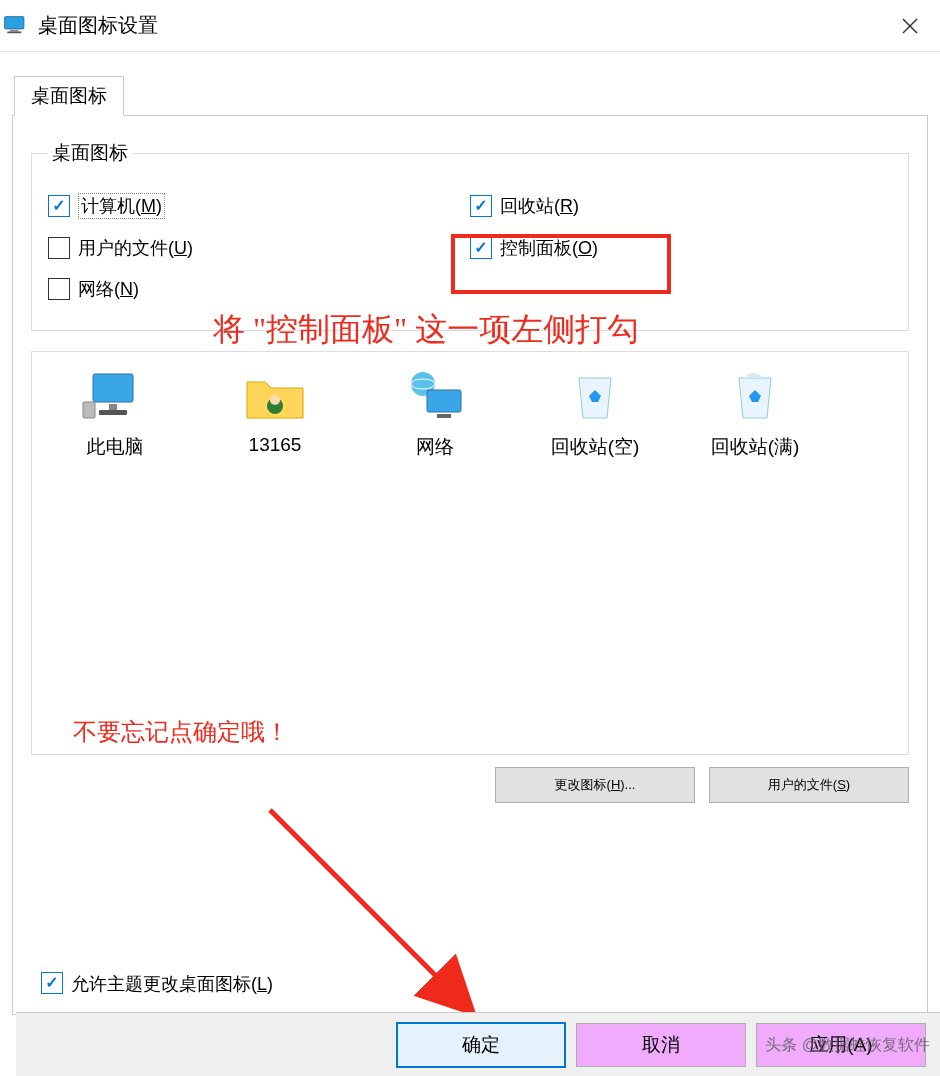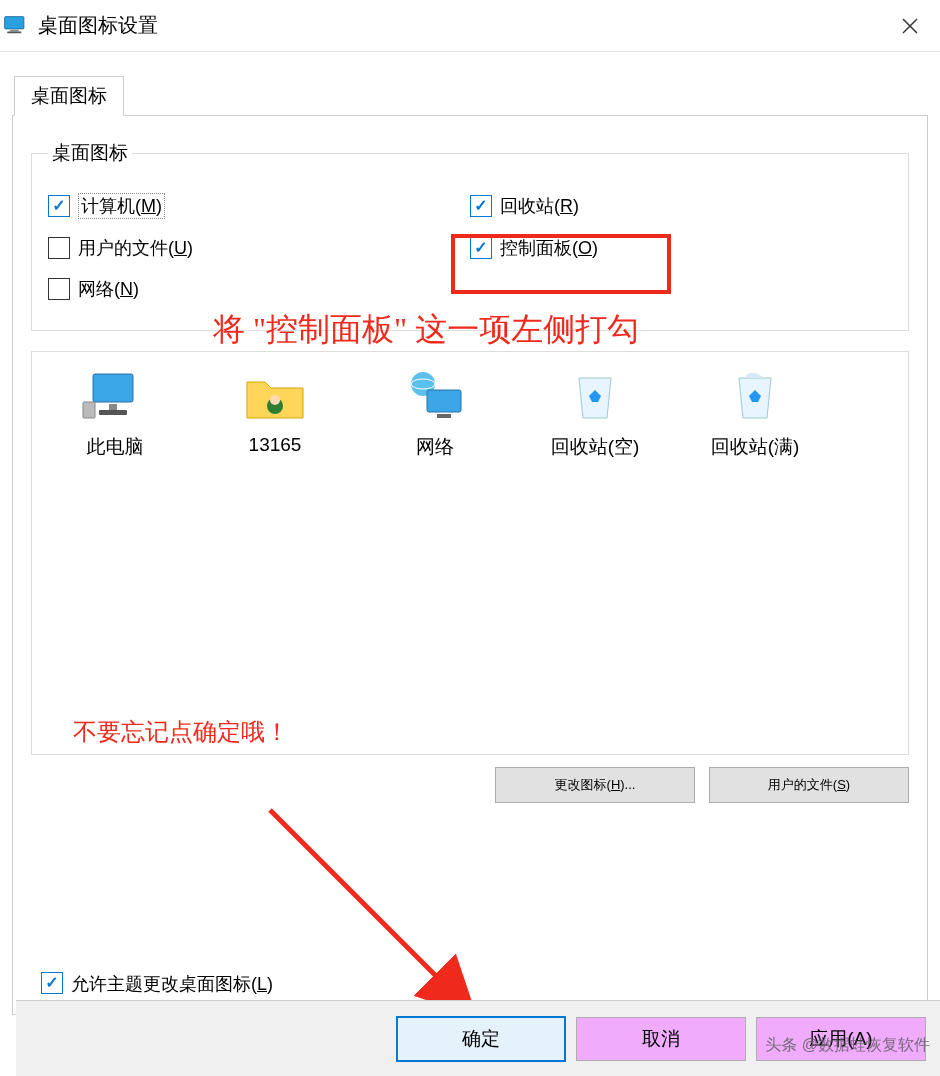--- a/index.html
+++ b/index.html
@@ -149,21 +149,21 @@
     position: absolute;
     left: 28px;
     bottom: 18px;
     display: flex;
     align-items: flex-start;
     gap: 8px;
   }
   .footer {
     position: absolute;
     left: 16px; right: 0; bottom: 0;
-    height: 76px;
+    height: 64px;
     border-top: 1px solid #ccc;
     background: #f0f0f0;
     display: flex;
     align-items: center;
     justify-content: flex-end;
     padding: 0 14px;
     gap: 10px;
   }
   .fbtn {
     border: 1px solid #adadad;

